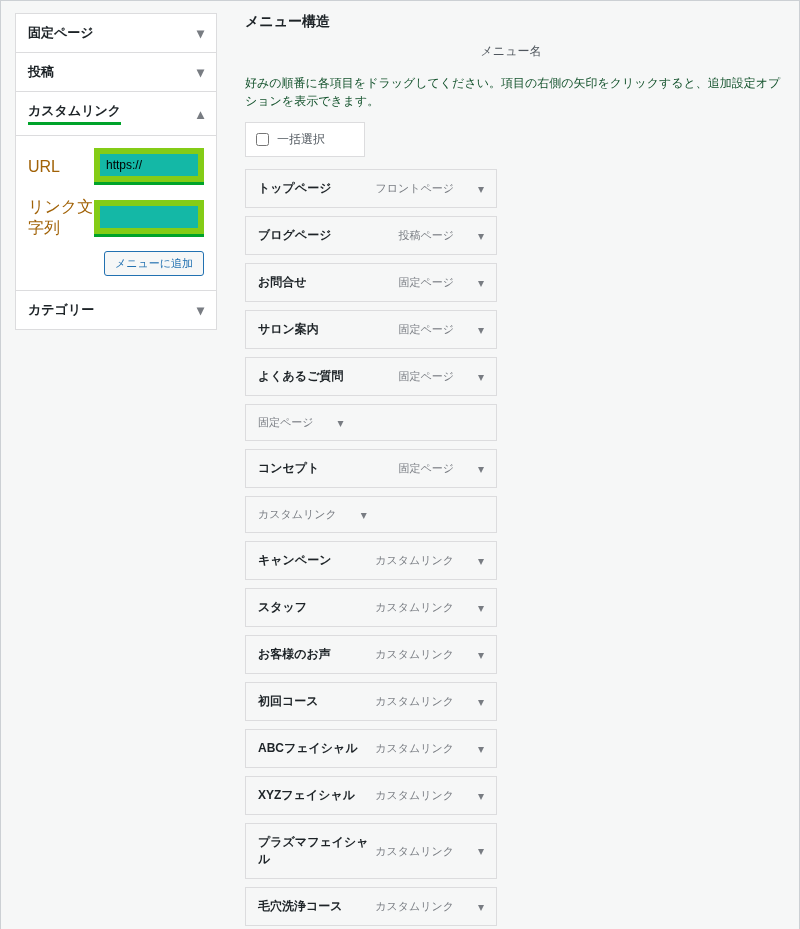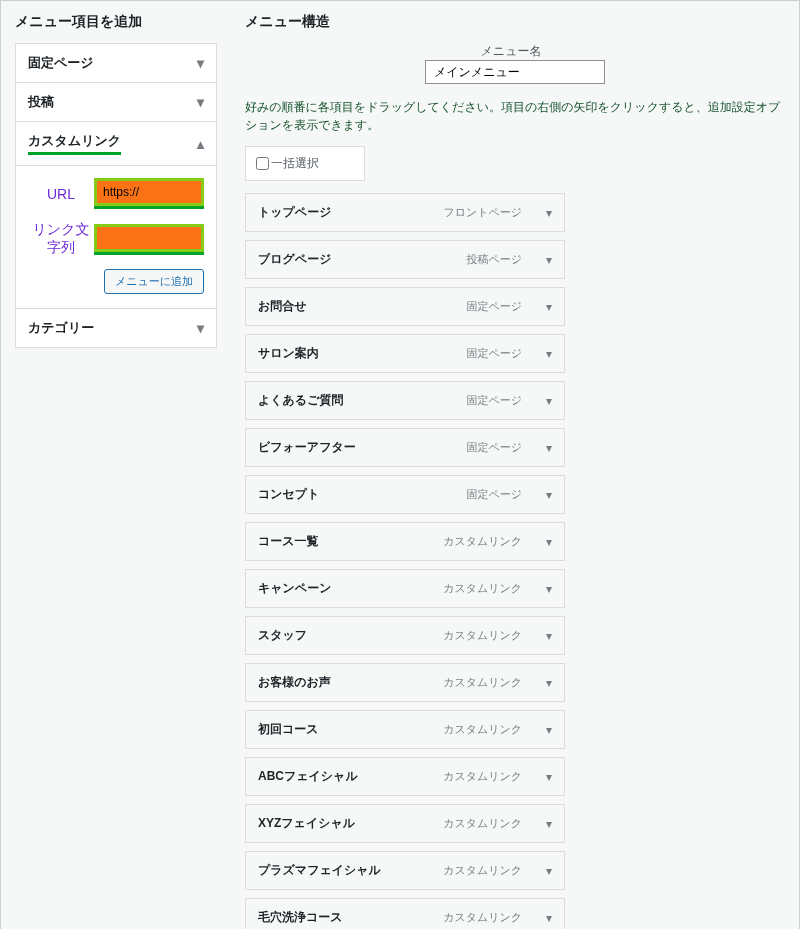--- a/index.html
+++ b/index.html
@@ -10,49 +10,48 @@
 h2 { font-size: 14px; font-weight: 600; margin-bottom: 12px; color: #1d2327; }
 
 
 .accordion-item { border: 1px solid #dcdcde; background: #fff; margin-bottom: 0; border-bottom: 0; }
 .accordion-item:last-of-type { border-bottom: 1px solid #dcdcde; }
 .accordion-hdr { display: flex; justify-content: space-between; align-items: center; padding: 10px 12px; cursor: pointer; font-size: 13px; font-weight: 600; color: #1d2327; }
 .accordion-hdr.open { border-bottom: 1px solid #dcdcde; }
 .acc-arrow { color: #787c82; font-size: 14px; }
 .accordion-body { padding: 12px 12px 14px 12px; font-size: 12px; color: #50575e; }
 .row { display: flex; align-items: center; margin-bottom: 12px; }
-.row-label { width: 66px; font-size: 14px; color: #6d28d9; text-align: center; }
-.row input[type=text] { flex: 1; padding: 4px 6px; border: 3px solid #84cc16; font-size: 12px; background: #f97316; }
+.row-label { width: 66px; font-size: 16px; color: #a16207; }
+.row input[type=text] { flex: 1; padding: 4px 6px; border: 6px solid #84cc16; font-size: 12px; background: #14b8a6; }
 .hl-input-wrap { flex: 1; border-bottom: 3px solid #00a32a; }
 .hl-input-wrap input { width: 100%; border: 1px solid #8c8f94; padding: 4px 6px; font-size: 12px; }
 .btn-row { text-align: right; }
 .btn-sm { display: inline-block; border: 1px solid #2271b1; color: #2271b1; background: #f6f7f7; padding: 4px 10px; font-size: 11px; cursor: pointer; border-radius: 3px; }
 
 .underline-green { border-bottom: 3px solid #00a32a; display: inline-block; padding-bottom: 2px; }
 
 
 .menu-name-row { display: flex; align-items: center; margin-bottom: 14px; flex-direction: column; }
 .menu-name-row label { font-size: 12px; color: #50575e; margin-right: 8px; }
 .menu-name-row input { padding: 4px 8px; border: 1px solid #8c8f94; font-size: 12px; width: 180px; }
 .instr { font-size: 12px; color: #14532d; margin-bottom: 12px; line-height: 1.5; }
-.bulk { display: flex; align-items: center; gap: 2px; border: 1px solid #dcdcde; padding: 8px 10px; background: #fff; width: 120px; margin-bottom: 12px; font-size: 12px; color: #50575e; }
+.bulk { display: flex; align-items: center; gap: 8px; border: 1px solid #dcdcde; padding: 8px 10px; background: #fff; width: 120px; margin-bottom: 12px; font-size: 12px; color: #50575e; }
 .bulk input { margin: 0; }
 
-.menu-item { border: 1px solid #dcdcde; background: #f6f7f7; margin-bottom: 8px; display: flex; align-items: center; padding: 10px 12px; width: 320px; }
+.menu-item { border: 1px solid #dcdcde; background: #f6f7f7; margin-bottom: 8px; display: flex; align-items: center; padding: 10px 12px; width: 252px; }
 .menu-item .title { flex: 1; font-size: 12px; font-weight: 600; color: #1d2327; }
 .menu-item .type { font-size: 11px; color: #787c82; margin-right: 24px; }
 .menu-item .arrow { color: #787c82; font-size: 12px; }
 </style>
 </head>
 <body>
 
 <div class="container">
 
   <div class="col-left">
-    <h2>メニュー項目を追加</h2>
 
     <div class="accordion-item">
       <div class="accordion-hdr">
         <span>固定ページ</span>
         <span class="acc-arrow">▾</span>
       </div>
     </div>
 
     <div class="accordion-item">
       <div class="accordion-hdr">
@@ -91,21 +90,20 @@
         <span class="acc-arrow">▾</span>
       </div>
     </div>
   </div>
 
   <div class="col-right">
     <h2>メニュー構造</h2>
 
     <div class="menu-name-row">
       <label>メニュー名</label>
-      <input type="text" value="メインメニュー" style="">
     </div>
 
     <p class="instr">好みの順番に各項目をドラッグしてください。項目の右側の矢印をクリックすると、追加設定オプションを表示できます。</p>
 
     <label class="bulk">
       <input type="checkbox" style="">
       <span>一括選択</span>
     </label>
 
     <div id="menu-items">
@@ -128,31 +126,29 @@
           <span class="title">サロン案内</span>
           <span class="type">固定ページ</span>
           <span class="arrow">▾</span>
         </div>
         <div class="menu-item">
           <span class="title">よくあるご質問</span>
           <span class="type">固定ページ</span>
           <span class="arrow">▾</span>
         </div>
         <div class="menu-item">
-          <span class="title">ビフォーアフター</span>
           <span class="type">固定ページ</span>
           <span class="arrow">▾</span>
         </div>
         <div class="menu-item">
           <span class="title">コンセプト</span>
           <span class="type">固定ページ</span>
           <span class="arrow">▾</span>
         </div>
         <div class="menu-item">
-          <span class="title">コース一覧</span>
           <span class="type">カスタムリンク</span>
           <span class="arrow">▾</span>
         </div>
         <div class="menu-item">
           <span class="title">キャンペーン</span>
           <span class="type">カスタムリンク</span>
           <span class="arrow">▾</span>
         </div>
         <div class="menu-item">
           <span class="title">スタッフ</span>

